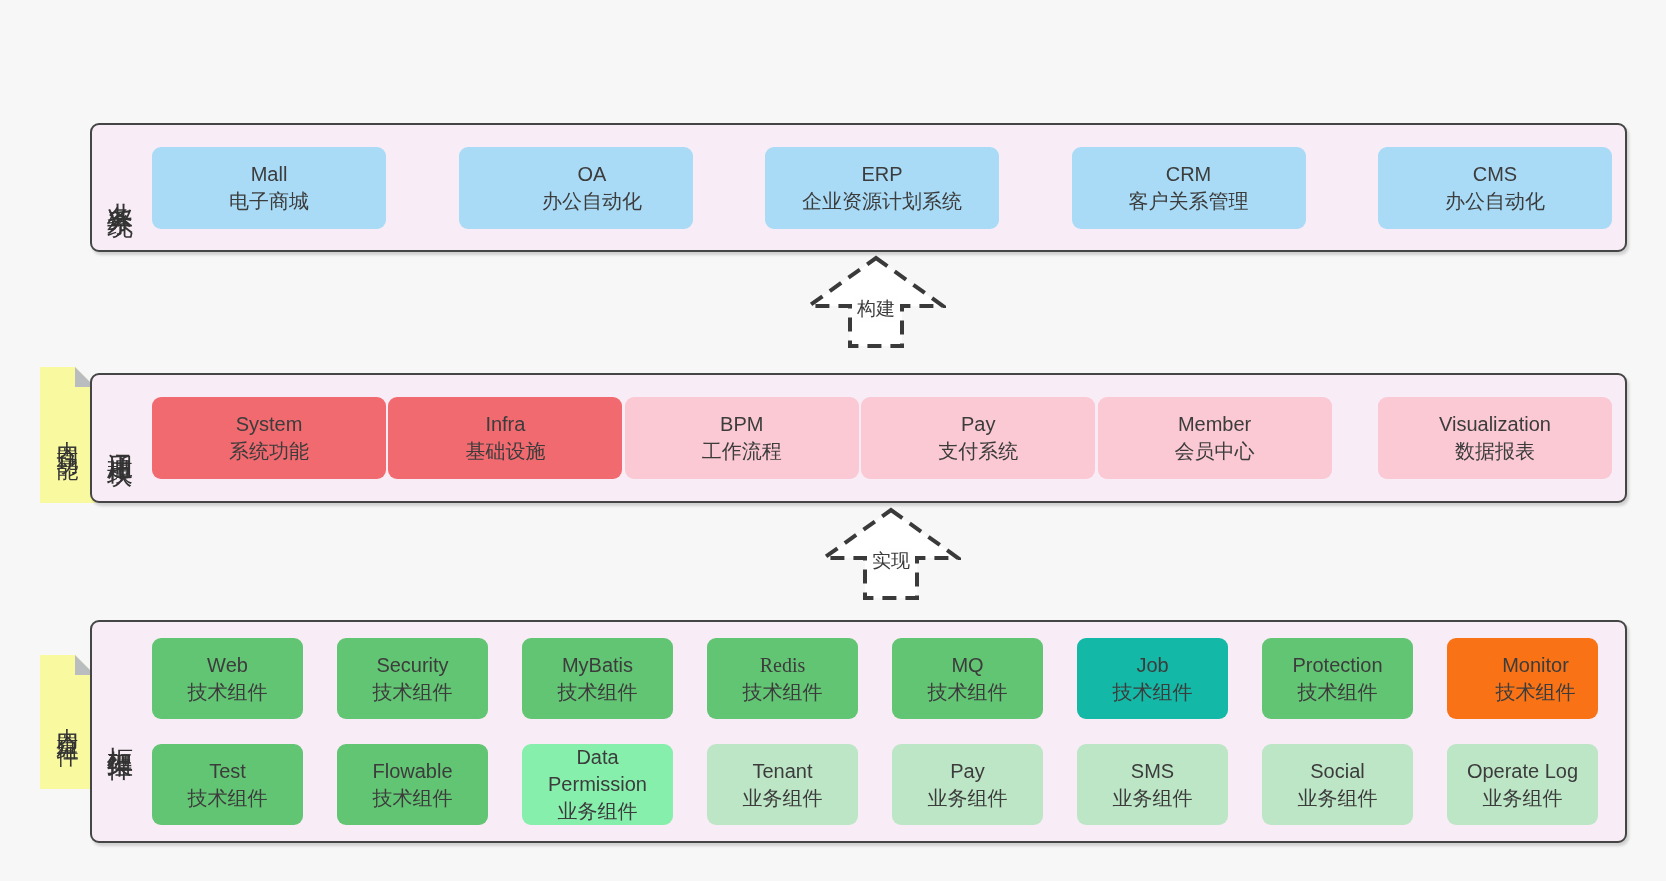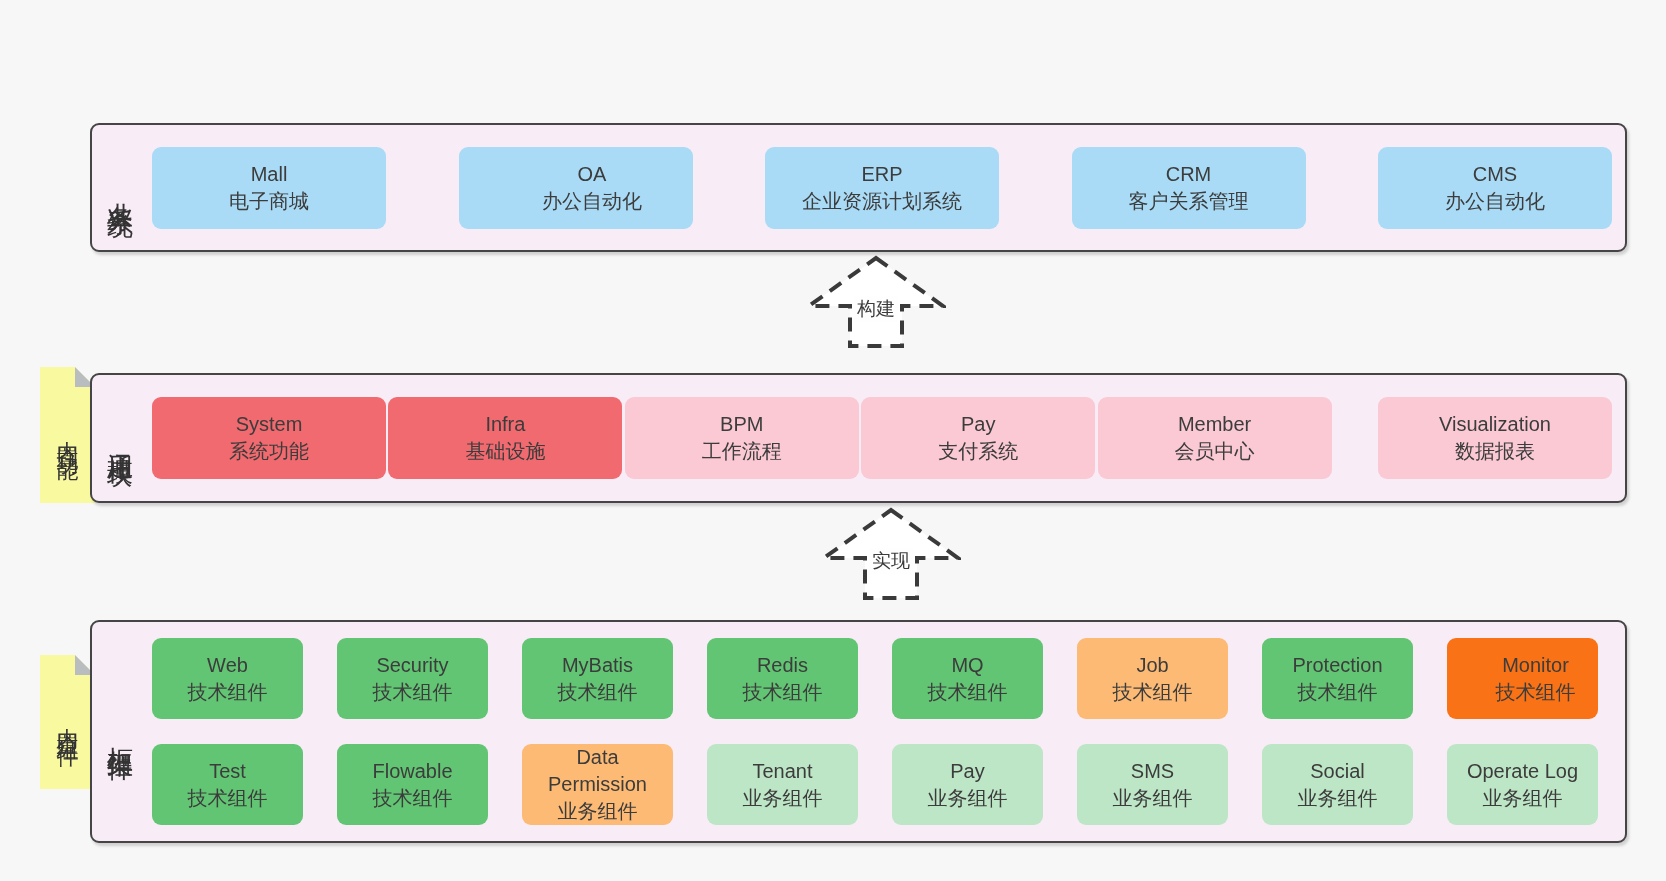--- a/index.html
+++ b/index.html
@@ -156,29 +156,29 @@
           <div>技术组件</div>
         </div>
         <div class="box" style="background: rgb(98, 197, 115);">
           <div>Security</div>
           <div>技术组件</div>
         </div>
         <div class="box" style="background: rgb(98, 197, 115);">
           <div>MyBatis</div>
           <div>技术组件</div>
         </div>
-        <div class="box" style="background: rgb(98, 197, 115);">
+        <div class="box" style="background: rgb(98, 197, 115); font-family: Liberation Serif, serif;">
           <div>Redis</div>
           <div>技术组件</div>
         </div>
         <div class="box" style="background: rgb(98, 197, 115);">
           <div>MQ</div>
           <div>技术组件</div>
         </div>
-        <div class="box" style="background: #fdba74;">
+        <div class="box" style="background: #14b8a6;">
           <div>Job</div>
           <div>技术组件</div>
         </div>
         <div class="box" style="background: rgb(98, 197, 115);">
           <div>Protection</div>
           <div>技术组件</div>
         </div>
         <div class="box" style="background: #f97316; padding-left: 32px;">
           <div>Monitor</div>
           <div>技术组件</div>
@@ -186,21 +186,21 @@
       </div>
       <div class="box-row">
         <div class="box" style="background: rgb(98, 197, 115);">
           <div>Test</div>
           <div>技术组件</div>
         </div>
         <div class="box" style="background: rgb(98, 197, 115);">
           <div>Flowable</div>
           <div>技术组件</div>
         </div>
-        <div class="box" style="background: #fdba74;">
+        <div class="box" style="background: #86efac;">
           <div>Data Permission</div>
           <div>业务组件</div>
         </div>
         <div class="box" style="background: rgb(189, 230, 198);">
           <div>Tenant</div>
           <div>业务组件</div>
         </div>
         <div class="box" style="background: rgb(189, 230, 198);">
           <div>Pay</div>
           <div>业务组件</div>

